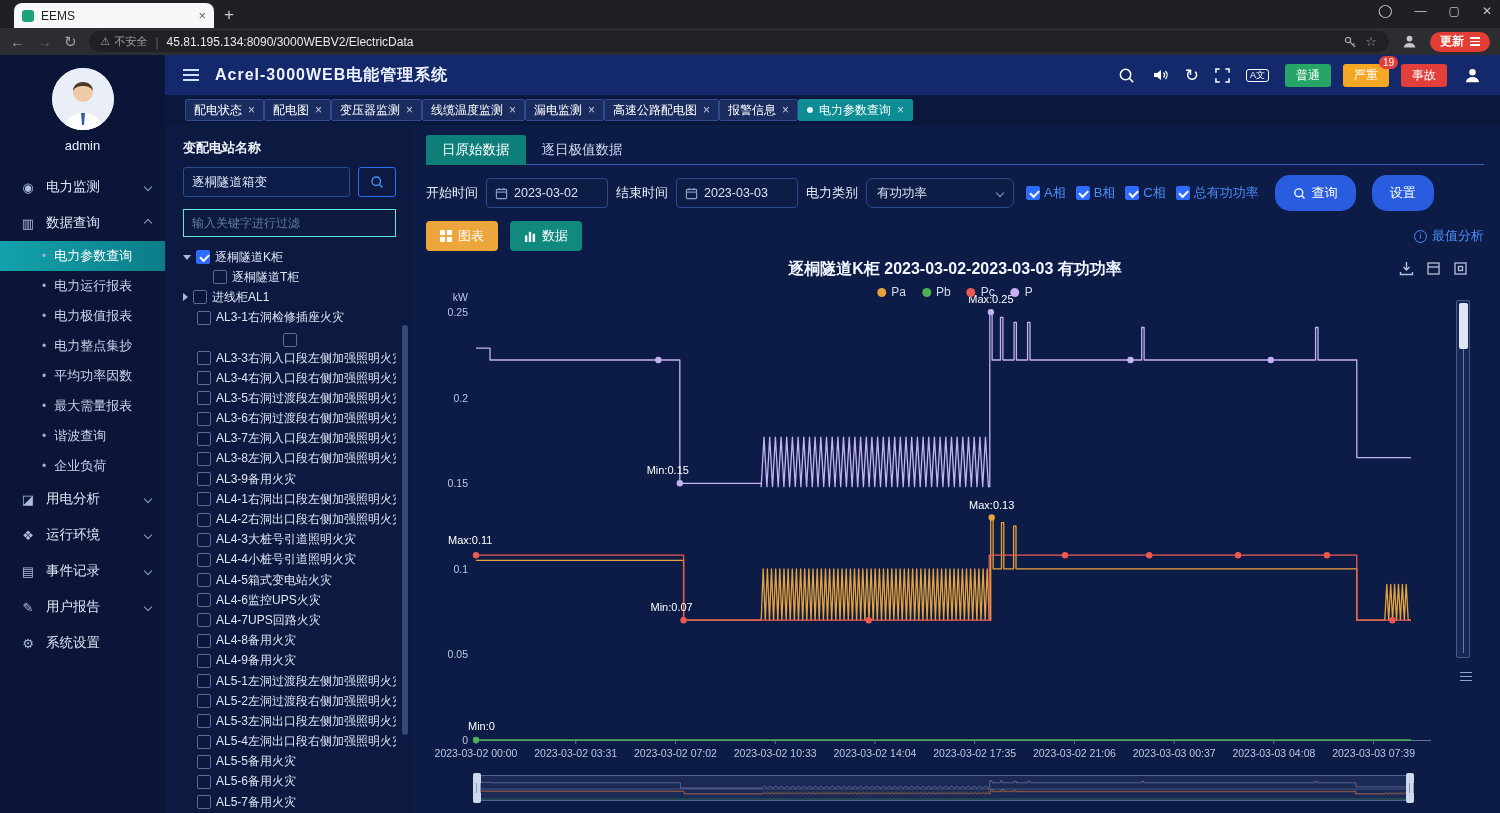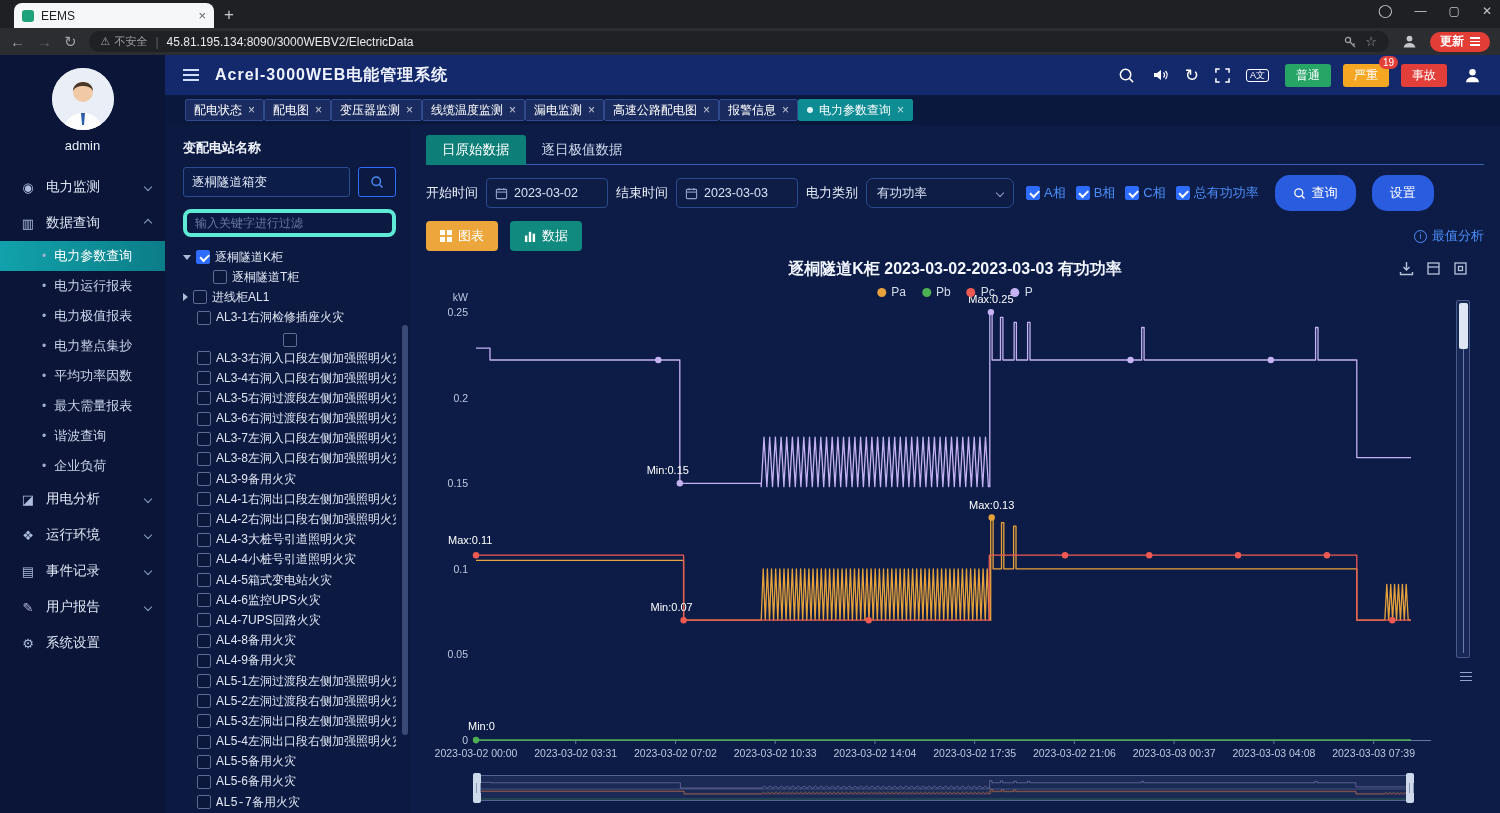--- a/index.html
+++ b/index.html
@@ -72,21 +72,21 @@
   .body-row { flex:1; display:flex; overflow:hidden; }
 
   
   .tree-panel { width:245px; flex-shrink:0; background:#0c1a42; padding:14px 14px 0 18px; position:relative; }
   .tree-title { font-size:13px; font-weight:bold; color:#f0f4fd; margin-bottom:10px; }
   .station-row { display:flex; gap:8px; margin-bottom:12px; }
   .station-input { flex:1; height:30px; background:#0d1d4a; border:1px solid #2c4a8e; border-radius:3px;
     color:#e2eaf8; font-size:12.5px; padding:0 8px; width:100px; }
   .station-search { width:38px; height:30px; background:transparent; border:1px solid #2e6bff; border-radius:3px;
     display:flex; align-items:center; justify-content:center; cursor:pointer; }
-  .filter-input { width:100%; height:28px; background:transparent; border:4px solid #5eead4; border-radius:8px;
+  .filter-input { width:100%; height:28px; background:transparent; border:1px solid #5eead4; border-radius:0;
     color:#dfe6f5; font-size:12px; padding:0 8px; margin-bottom:10px; }
   .filter-input::placeholder { color:#68799f; }
   .tree-list { font-size:12px; color:#dfe5f2; }
   .tree-row { height:20.2px; display:flex; align-items:center; gap:5px; white-space:nowrap; cursor:pointer; }
   .caret { width:0; height:0; display:inline-block; flex-shrink:0; }
   .caret.closed { border-left:5px solid #aebad6; border-top:4px solid transparent; border-bottom:4px solid transparent; }
   .caret.open { border-top:5px solid #aebad6; border-left:4px solid transparent; border-right:4px solid transparent; }
   .caret.none { width:9px; }
   .cb { width:14px; height:14px; border:1px solid #5c6c94; border-radius:2px; display:inline-block;
     position:relative; flex-shrink:0; background:rgba(10,20,50,.4); }
@@ -508,21 +508,21 @@
             <div class="tree-row" style="padding-left: 0px;">
               <i class="caret none"></i>
               <span class="cb"></span>
               <span class="tree-label">AL5-5备用火灾</span>
             </div>
             <div class="tree-row" style="padding-left: 0px;">
               <i class="caret none"></i>
               <span class="cb"></span>
               <span class="tree-label">AL5-6备用火灾</span>
             </div>
-            <div class="tree-row" style="padding-left: 0px; font-family: Liberation Mono, monospace;">
+            <div class="tree-row" style="padding-left: 0px;">
               <i class="caret none"></i>
               <span class="cb"></span>
               <span class="tree-label">AL5-7备用火灾</span>
             </div>
           </div>
         <div class="tree-scroll-thumb"></div>
       </section>
 
       <section class="main-panel">
         <div class="main-tabs" id="main-tabs">

